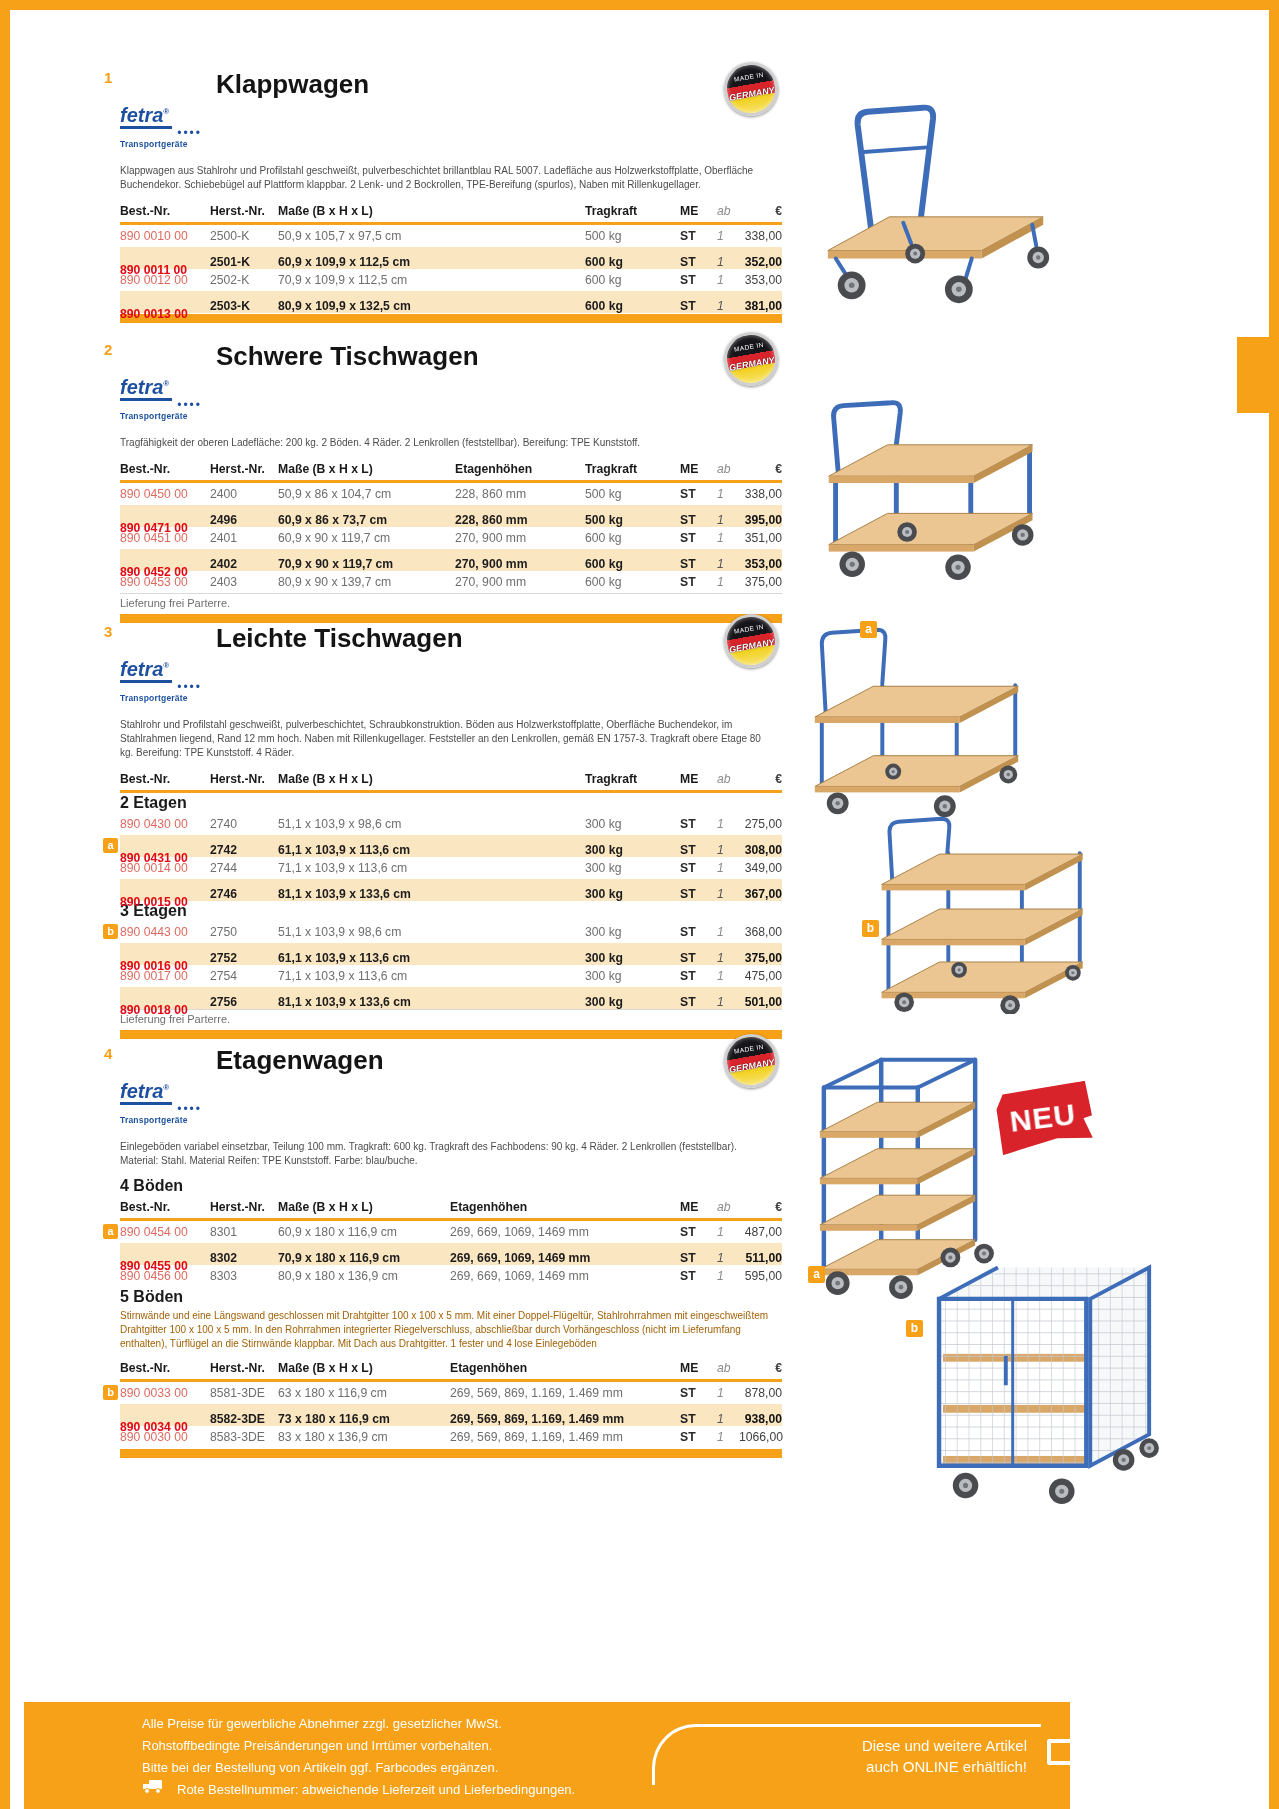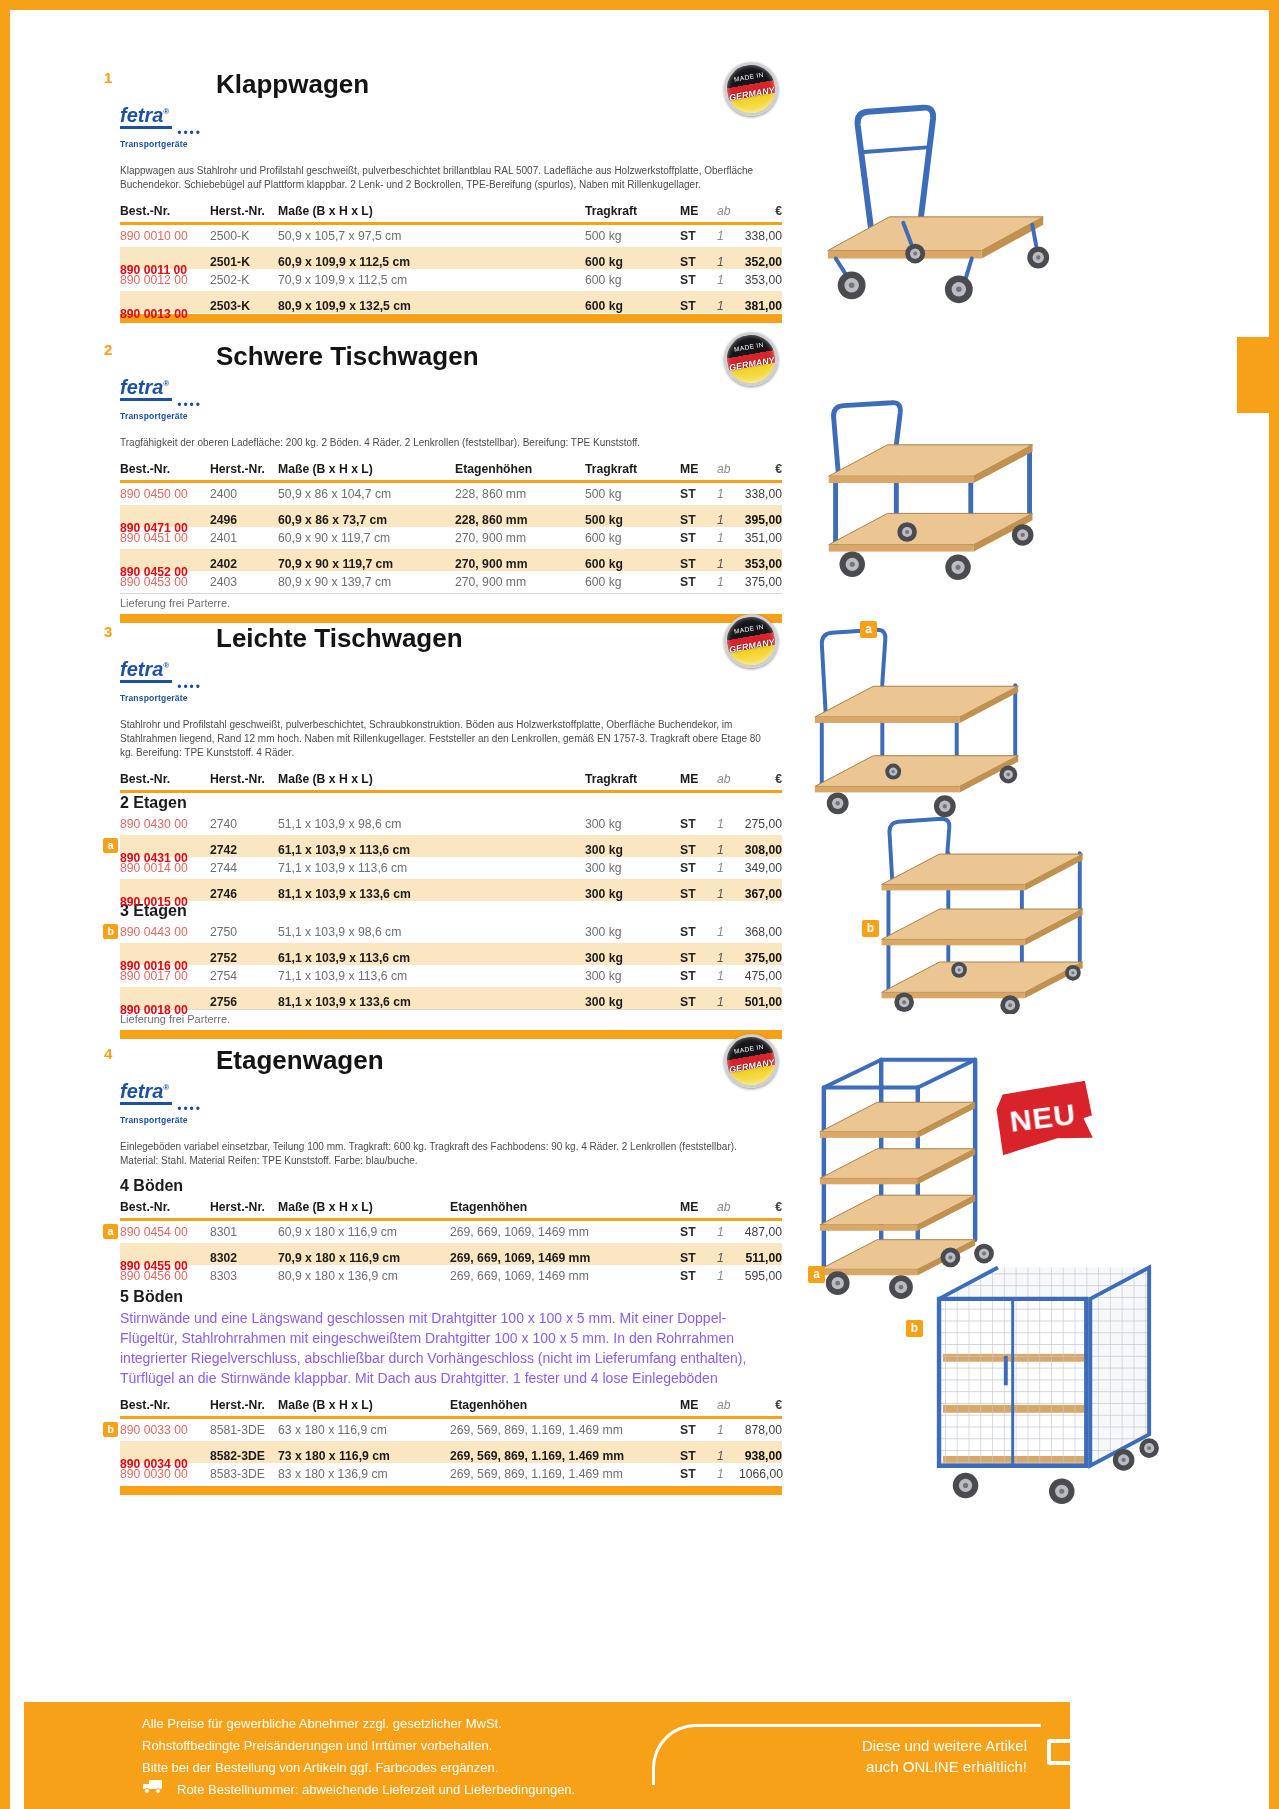--- a/index.html
+++ b/index.html
@@ -51,21 +51,21 @@
   .tcell{color:#6e6e6d;}
   .hl .tcell{color:#1c1c1c;font-weight:bold;}
   .c-best{color:var(--redlight);}
   .hl .c-best{color:var(--red);font-weight:bold;margin-top:16px;}
   .c-me{font-weight:bold;color:#2a2a2a;}
   .c-ab{font-style:italic;color:#8b8b8b;font-weight:normal !important;padding-left:4px;}
   .hl .c-ab{color:#555;}
   .c-eur{text-align:right;color:#3f3f3e;}
   .hl .c-eur{font-weight:bold;color:#111;}
   .group-label{font-weight:bold;color:#1a1a1a;height:20px;line-height:20px;font-size:16px;}
-  .group-desc{font-size:14px;line-height:1.42;color:#8b5cf6;margin:2px 0 5px;width:660px;}
+  .group-desc{font-size:10px;line-height:1.42;color:#a16207;margin:2px 0 5px;width:660px;}
   .tnote{font-size:11px;color:#6e6e6d;border-top:1px solid #d9d9d9;height:19px;line-height:19px;}
   .endbar{height:9px;background:var(--orange);margin-top:1px;}
   .rbadge{position:absolute;left:-17px;top:3px;width:15px;height:15px;background:var(--orange);
           color:#fff;font-weight:bold;font-size:11px;font-style:normal;text-align:center;line-height:15px;border-radius:2px;}
 
   
   .pimg{position:absolute;}
   #img1{left:808px;top:86px;width:258px;height:222px;}
   #img2{left:810px;top:388px;width:252px;height:192px;}
   #img3a{left:798px;top:616px;width:248px;height:202px;}

